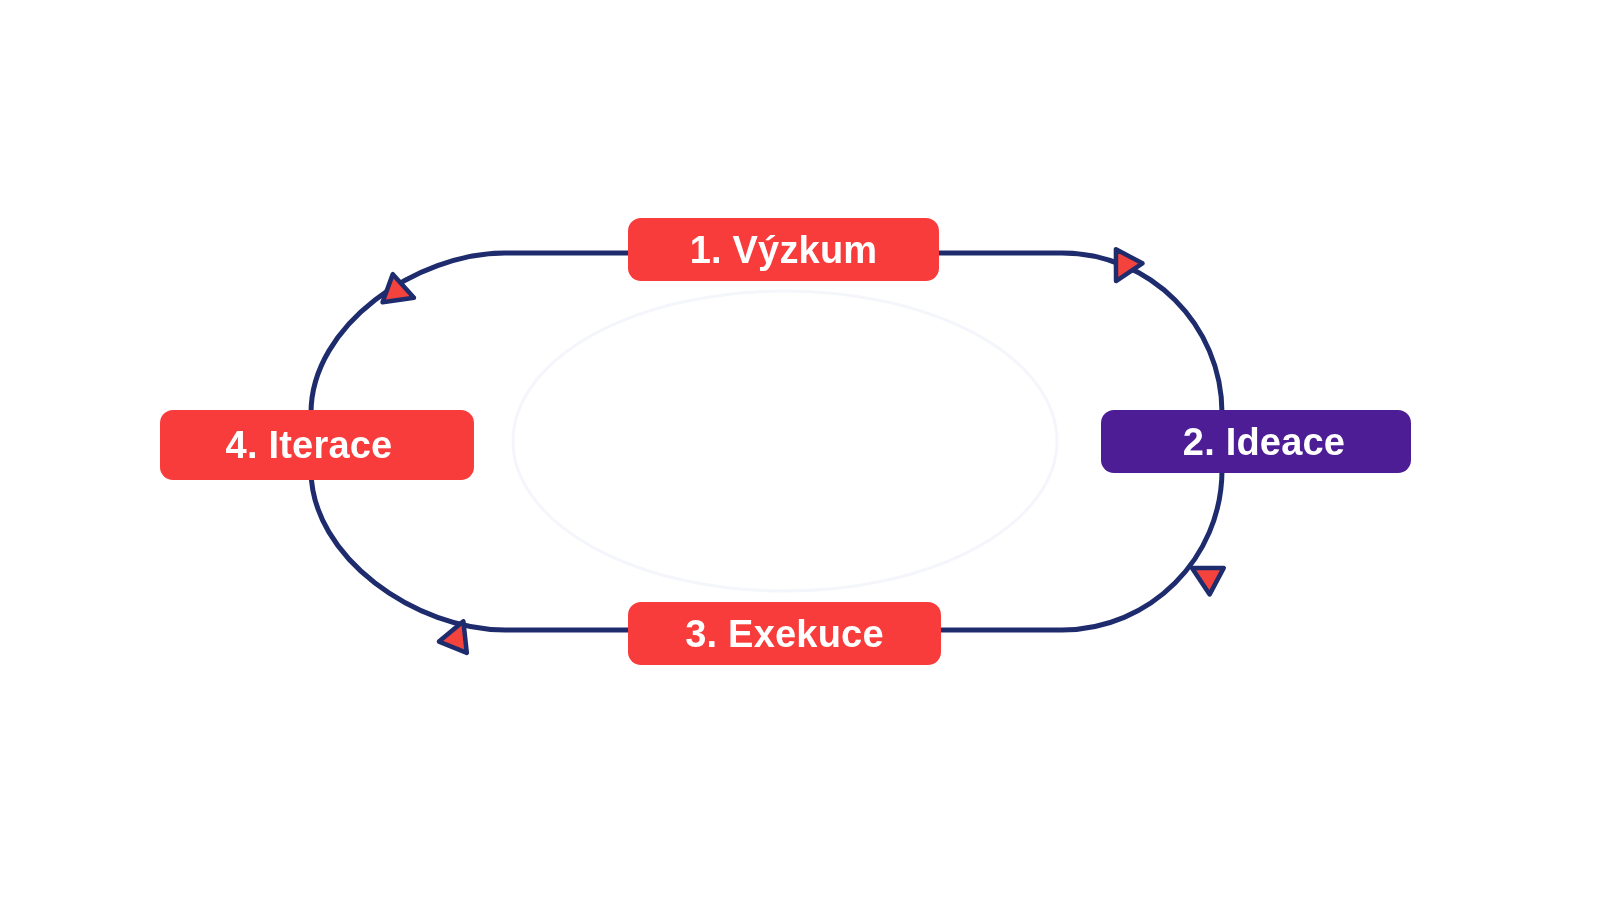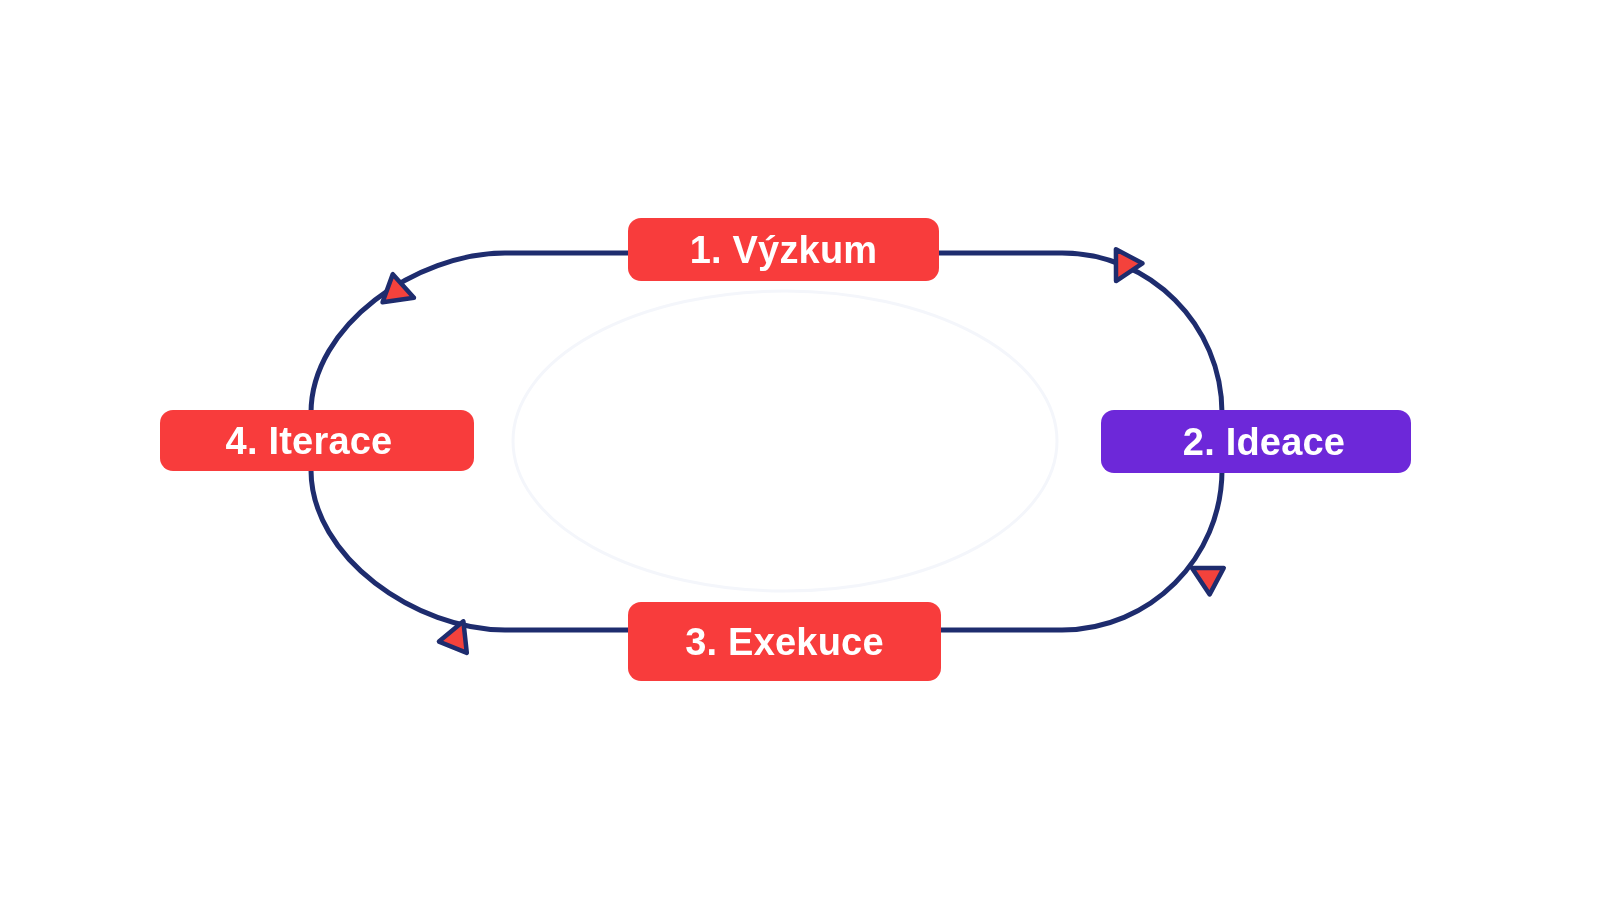--- a/index.html
+++ b/index.html
@@ -89,25 +89,25 @@
 
     <g transform="translate(398,292) rotate(20)">
       <path d="M 17 0 L -11 -15 L -11 15 Z" fill="#f4423c" stroke="#1e2c6e" stroke-width="4.5" stroke-linejoin="round"></path>
     </g>
   </svg>
 
   <div class="node-box" id="node-1" style="background: rgb(248, 60, 60); left: 628px; top: 218px; width: 311px; height: 63px;">
     <span class="node-label" style="color: rgb(255, 255, 255);">1. Výzkum</span>
   </div>
 
-  <div class="node-box" id="node-2" style="background: #6d28d9; left: 1101px; top: 410px; width: 310px; height: 63px;">
+  <div class="node-box" id="node-2" style="background: #4c1d95; left: 1101px; top: 410px; width: 310px; height: 63px;">
     <span class="node-label" style="color: rgb(255, 255, 255);">2. Ideace</span>
   </div>
 
-  <div class="node-box" id="node-3" style="background: rgb(248, 60, 60); left: 628px; top: 602px; width: 313px; height: 79px;">
+  <div class="node-box" id="node-3" style="background: rgb(248, 60, 60); left: 628px; top: 602px; width: 313px; height: 63px;">
     <span class="node-label" style="color: rgb(255, 255, 255);">3. Exekuce</span>
   </div>
 
-  <div class="node-box" id="node-4" style="background: rgb(248, 60, 60); left: 160px; top: 410px; width: 314px; height: 61px;">
+  <div class="node-box" id="node-4" style="background: rgb(248, 60, 60); left: 160px; top: 410px; width: 314px; height: 70px;">
     <span class="node-label" style="color: rgb(255, 255, 255);">4. Iterace</span>
   </div>
 
 </div>
 
 </body></html>

